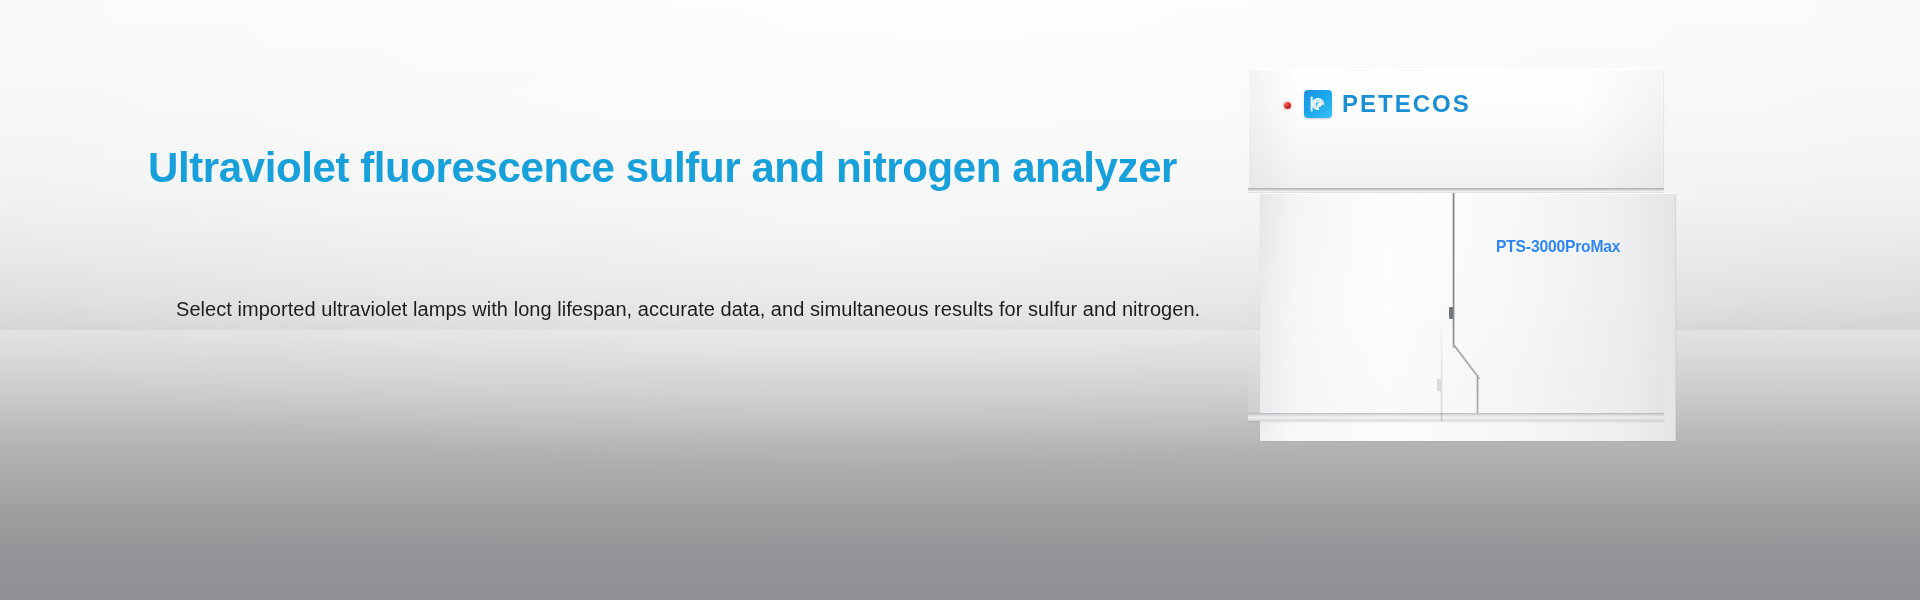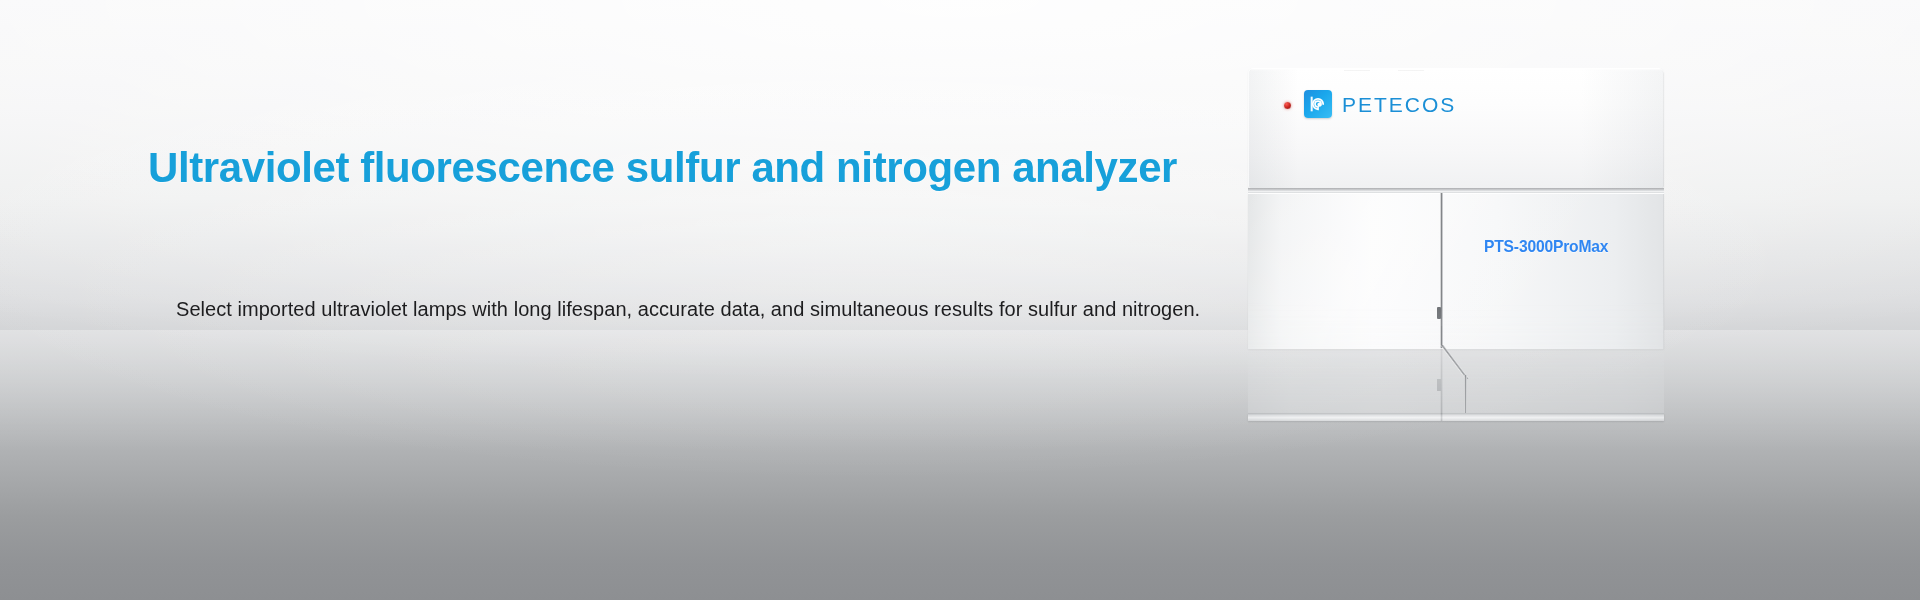--- a/index.html
+++ b/index.html
@@ -110,22 +110,22 @@
     width:416px; height:5px;
     background:linear-gradient(to bottom,
         rgba(120,122,126,0.55) 0%,
         rgba(196,198,201,0.85) 35%,
         rgba(240,241,242,1) 70%,
         rgba(214,216,218,1) 100%);
   }
 
   
   .body{
-    position:absolute; left:0; top:125px;
-    width:416px; height:156px;
+    position:absolute; left:12px; top:125px;
+    width:416px; height:248px;
     background:
       linear-gradient(to right,
         #e4e6e7 0%, #f2f3f4 8%, #fbfbfc 30%, #f6f7f8 60%, #eceef0 88%, #e2e4e6 100%);
     box-shadow:
       inset 0 1px 0 rgba(255,255,255,0.9),
       inset -1px 0 0 rgba(0,0,0,0.05),
       0 1px 2px rgba(0,0,0,0.05);
   }
   
   .body::before{
@@ -222,22 +222,22 @@
     display:flex; align-items:center; gap:10px;
   }
   .brand-mark{
     width:28px; height:28px; border-radius:4px;
     background:linear-gradient(135deg, #1f8fe0 0%, #1aa7ec 45%, #39bdf4 100%);
     display:flex; align-items:center; justify-content:center;
     box-shadow:0 1px 2px rgba(0,0,0,0.18);
   }
   .brand-mark svg{ display:block; }
   .brand-word{
-    font-size:21px;
-    font-weight:400;
+    font-size:24px;
+    font-weight:700;
     letter-spacing:2.0px;
     color:#1b8fd6;
     line-height:1;
   }
 
   .model{
     position:absolute; left:236px; top:44px;
     font-size:17px;
     font-weight:700;
     letter-spacing:-0.2px;

